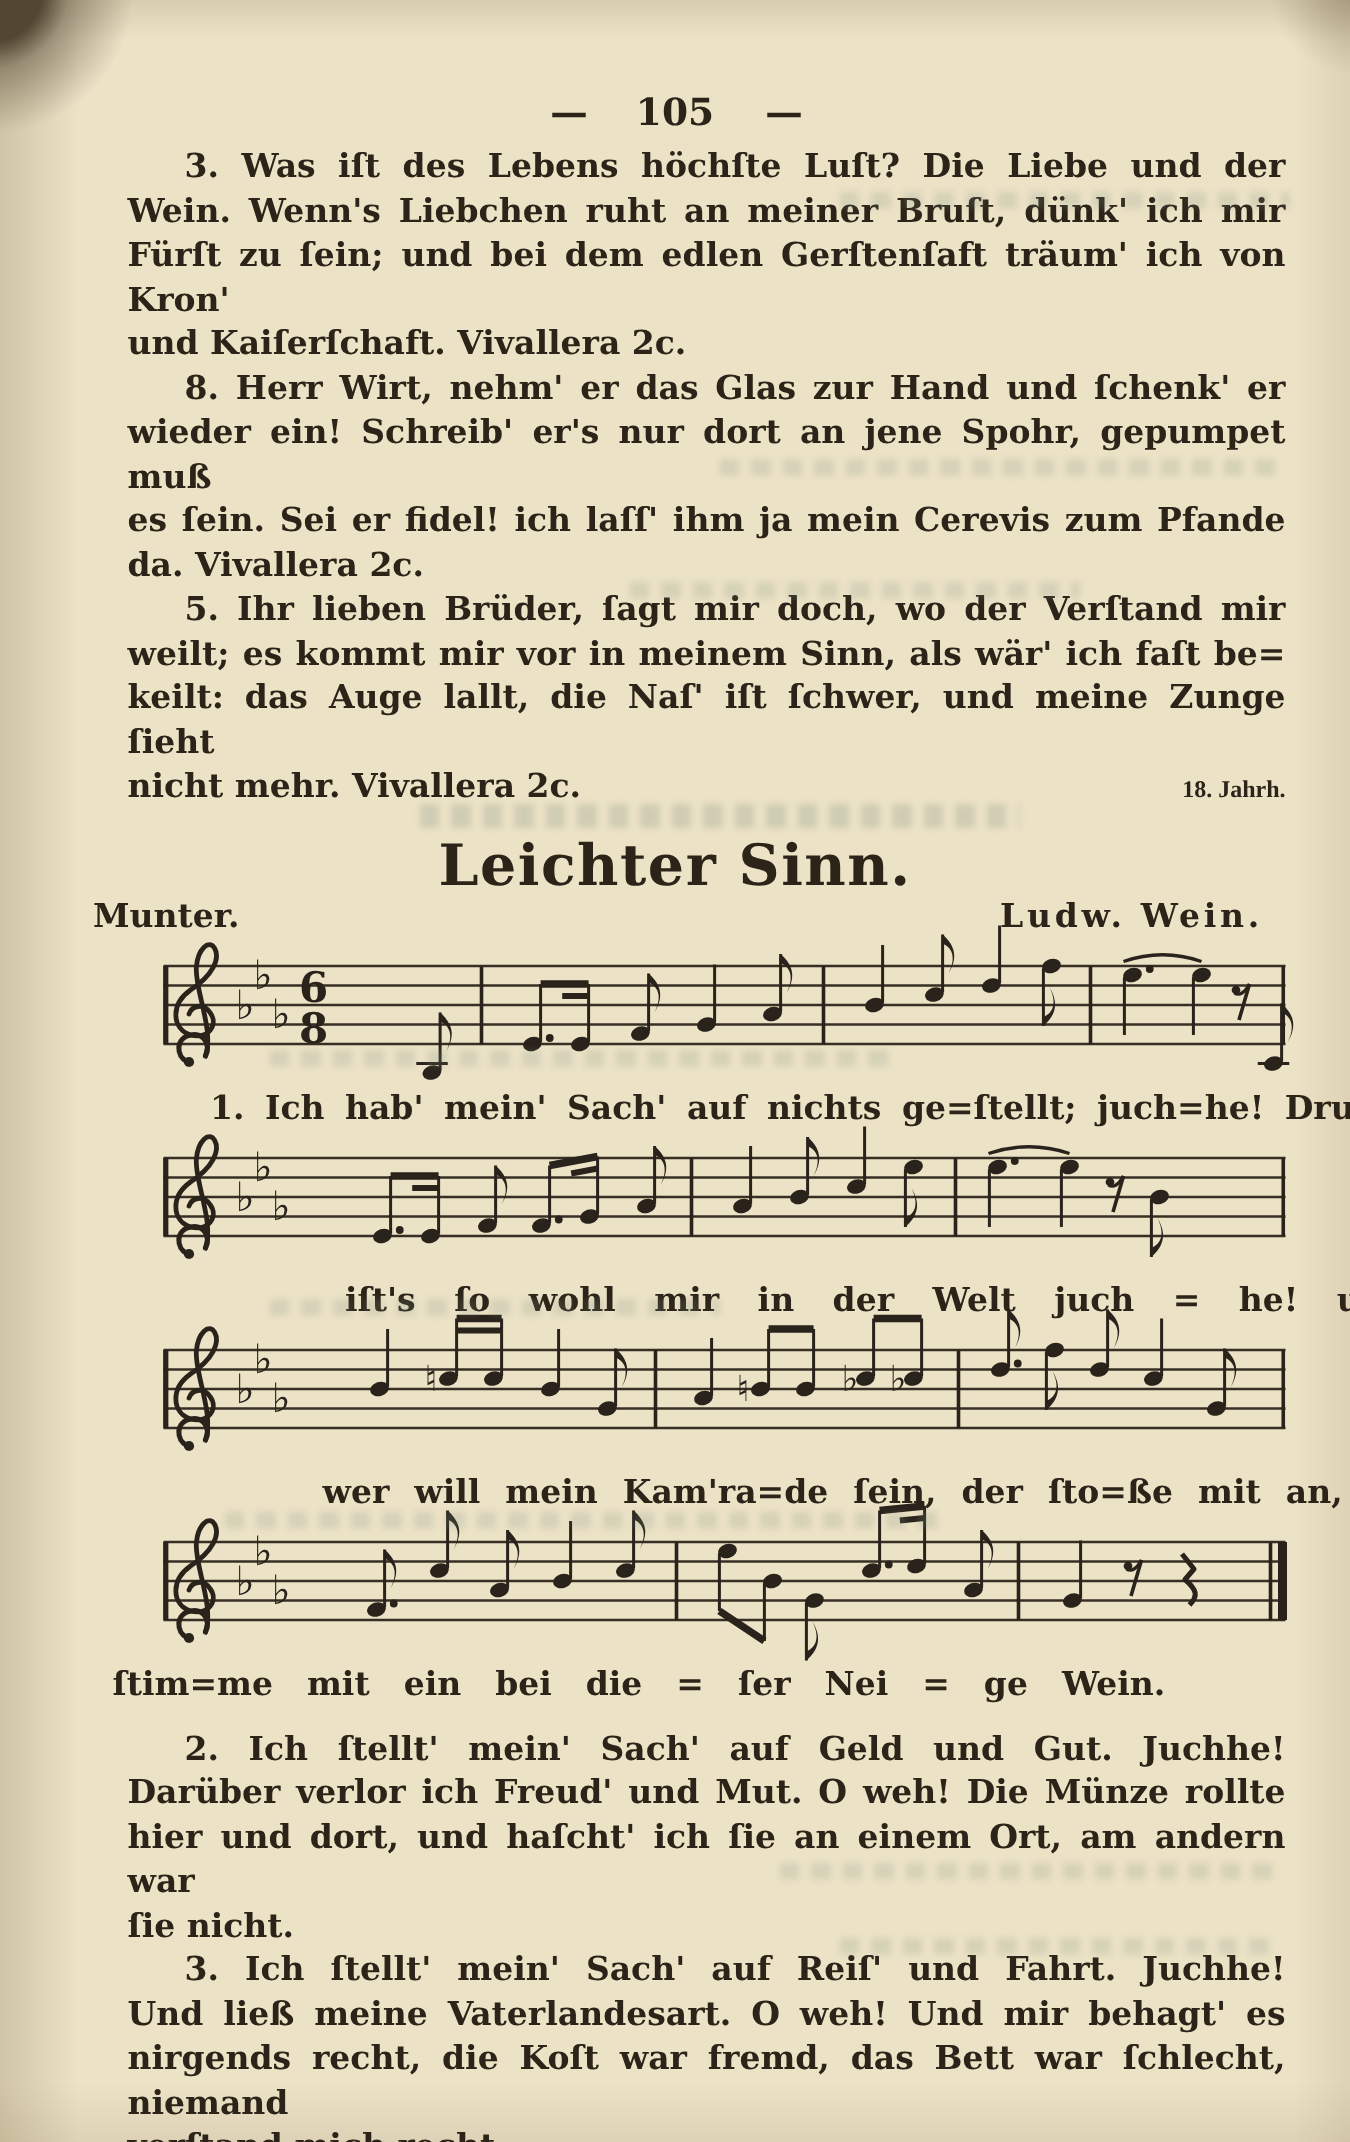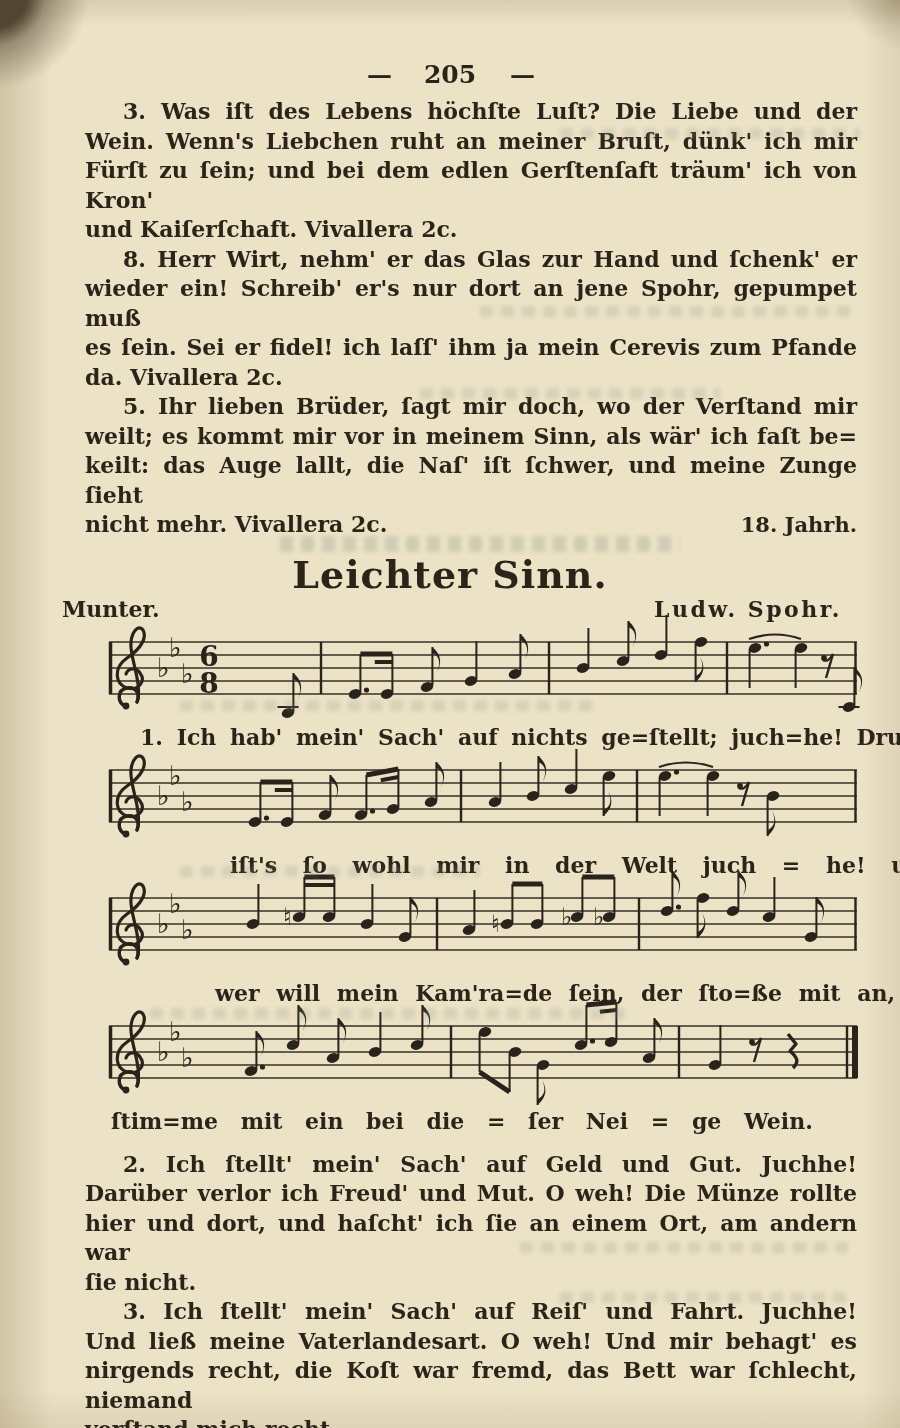--- a/index.html
+++ b/index.html
@@ -36,61 +36,61 @@
   .verses-top { margin-top:8px; }
   .verses-bottom { margin-top:16px; }
 
   .verse-line {
     font-size:22px; font-weight:bold; line-height:29.5px;
     text-align:justify; text-align-last:justify; white-space:normal;
   }
   .verse-line.first { text-indent:38px; }
   .verse-line.last { text-align:left; text-align-last:left; }
   .flexline { display:flex; justify-content:space-between; align-items:baseline; }
-  .attribution { font-size:21px; font-weight:bold; }
+  .attribution { font-size:16px; font-weight:bold;font-family:Liberation Serif, serif; }
 
   .song-title {
     margin-top:12px; text-align:center; font-size:38px; font-weight:bold;
     letter-spacing:1px; height:38px;
   }
   .tempo-row {
     margin-top:6px; height:26px; display:flex; justify-content:space-between;
     padding:0 58px 0 62px; font-size:22px; font-weight:bold;text-align:center;
   }
   .composer { letter-spacing:2.5px; }
 
   .staff-system { height:128px; }
   .staff-svg { display:block; margin-left:103px; overflow:visible; }
   .lyrics {
     margin-top:2px; height:26px; font-size:22px; font-weight:bold;
     white-space:nowrap; overflow:visible;
   }
   .lyr0 { padding-left:140px; word-spacing:6px; }
   .lyr1 { padding-left:190px; word-spacing:18px;margin-left:40px; }
   .lyr2 { padding-left:215px; word-spacing:9px; }
-  .lyr3 { padding-left:111px; word-spacing:15px; }
+  .lyr3 { padding-left:75px; word-spacing:15px; }
 </style>
 </head>
 <body>
 
 <div class="page">
 
   <div class="bleed" style="left:560px;top:128px;width:300px"></div>
   <div class="bleed" style="left:480px;top:306px;width:370px"></div>
   <div class="bleed" style="left:420px;top:388px;width:300px"></div>
   <div class="bleed" style="left:280px;top:536px;width:400px;height:16px;opacity:.26"></div>
   <div class="bleed" style="left:180px;top:700px;width:420px"></div>
   <div class="bleed" style="left:180px;top:866px;width:300px"></div>
   <div class="bleed" style="left:150px;top:1008px;width:480px"></div>
   <div class="bleed" style="left:520px;top:1242px;width:330px"></div>
   <div class="bleed" style="left:560px;top:1292px;width:290px"></div>
 
   <div class="page-number-row">
     <span class="dash">—</span>
-    <span>205</span>
+    <span>105</span>
     <span class="dash">—</span>
   </div>
 
   <div class="text-col verses-top">
     <div>
       <div class="verse-line first">3. Was iſt des Lebens höchſte Luſt? Die Liebe und der</div>
       <div class="verse-line">Wein. Wenn's Liebchen ruht an meiner Bruſt, dünk' ich mir</div>
       <div class="verse-line">Fürſt zu ſein; und bei dem edlen Gerſtenſaft träum' ich von Kron'</div>
       <div class="verse-line last">und Kaiſerſchaft.  Vivallera 2c.</div>
     </div>
@@ -108,21 +108,21 @@
         <span>nicht mehr.  Vivallera 2c.</span>
         <span class="attribution">18. Jahrh.</span>
       </div>
     </div>
   </div>
 
   <div class="song-title">Leichter Sinn.</div>
 
   <div class="tempo-row">
     <span>Munter.</span>
-    <span class="composer">Ludw. Spohr.</span>
+    <span class="composer">Ludw. Wein.</span>
   </div>
 
   <div class="staff-system">
     <svg class="staff-svg" width="760" height="100" viewBox="0 0 760 100">
         <g>
           <line x1="6" y1="20" x2="754" y2="20" stroke="#372f24" stroke-width="1.7"></line>
           <line x1="6" y1="33" x2="754" y2="33" stroke="#372f24" stroke-width="1.7"></line>
           <line x1="6" y1="46" x2="754" y2="46" stroke="#372f24" stroke-width="1.7"></line>
           <line x1="6" y1="59" x2="754" y2="59" stroke="#372f24" stroke-width="1.7"></line>
           <line x1="6" y1="72" x2="754" y2="72" stroke="#372f24" stroke-width="1.7"></line>

